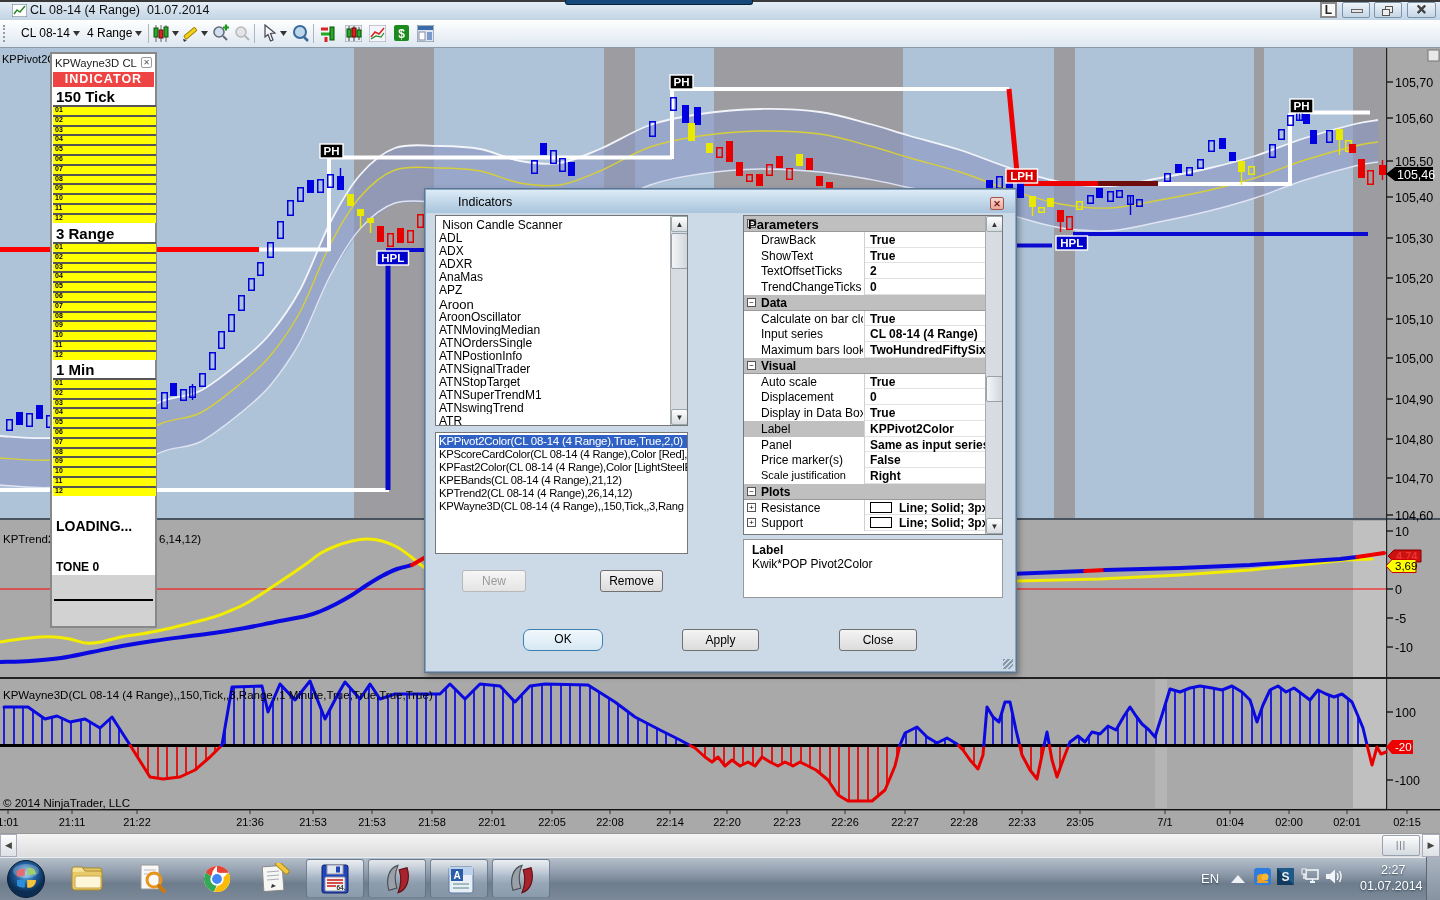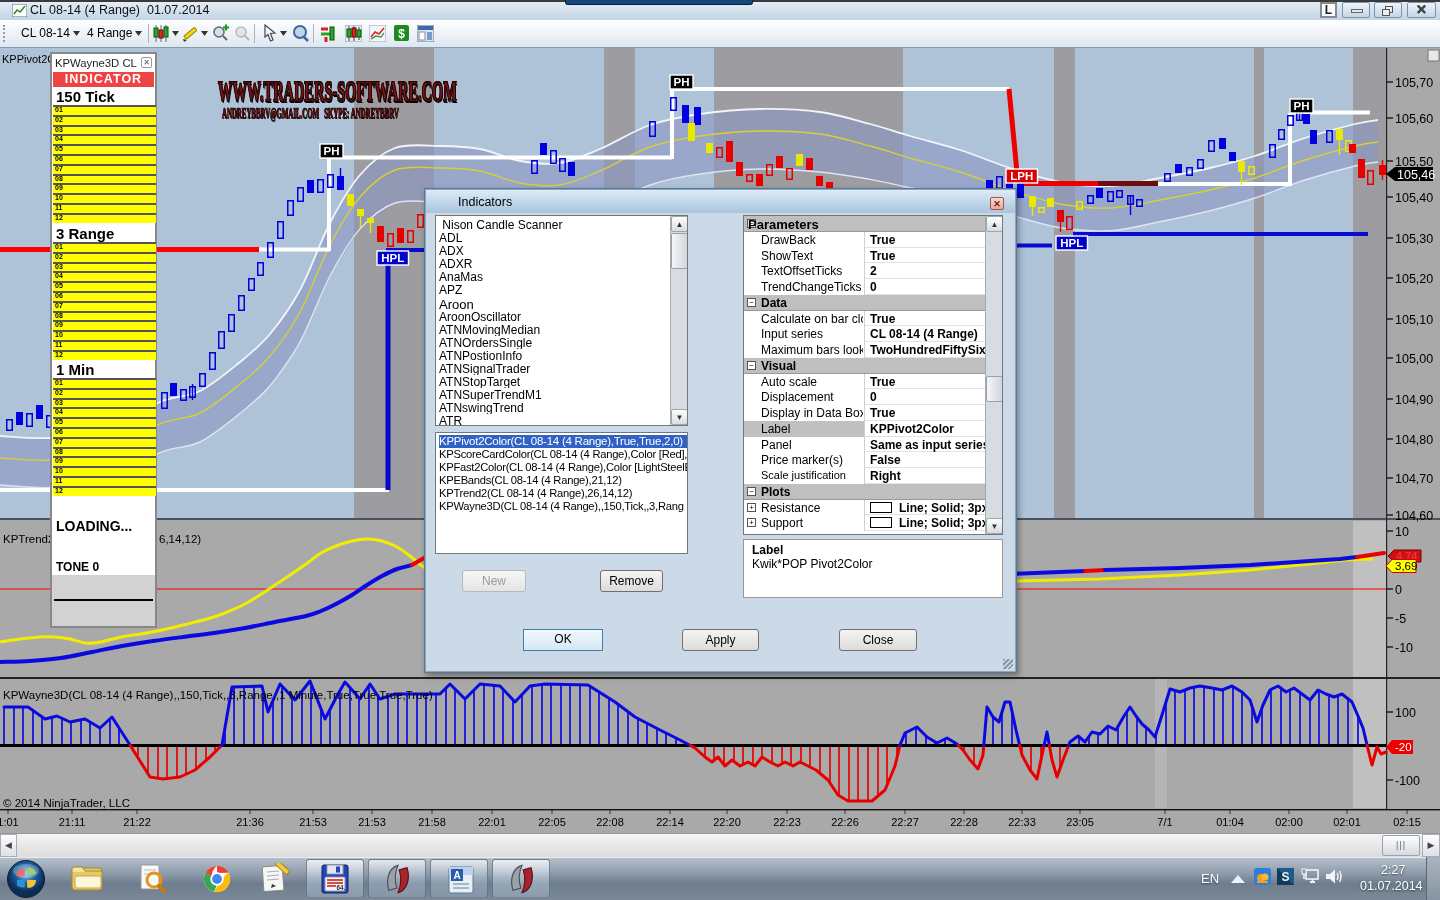--- a/index.html
+++ b/index.html
@@ -414,24 +414,20 @@
       <text x="1289" y="778" font-family="Liberation Sans, sans-serif" font-size="11" fill="#000" text-anchor="middle">02:00</text>
       <line x1="1347" y1="762" x2="1347" y2="766" stroke="#333" stroke-width="1"></line>
       <text x="1347" y="778" font-family="Liberation Sans, sans-serif" font-size="11" fill="#000" text-anchor="middle">02:01</text>
       <line x1="1407" y1="762" x2="1407" y2="766" stroke="#333" stroke-width="1"></line>
       <text x="1407" y="778" font-family="Liberation Sans, sans-serif" font-size="11" fill="#000" text-anchor="middle">02:15</text>
       <rect x="1428" y="2" width="11" height="11" fill="#e8e8e8" stroke="#777"></rect>
     </svg>
 
 <div class="abs" style="left:2px;top:53px;font-size:11px;color:#000;white-space:nowrap">KPPivot2C</div>
 
-<div class="abs" style="left:218px;top:78px;width:700px">
- <div style="font-family:'Liberation Serif',serif;font-weight:bold;font-size:29px;line-height:26px;color:#7a1515;-webkit-text-stroke:0.9px #2a0606;transform:scaleX(0.497);transform-origin:left;white-space:nowrap;text-shadow:1.5px 1.5px 0 #000,-1px -1px 0 #200,1px -1px 0 #200,-1px 1px 0 #000">WWW.TRADERS-SOFTWARE.COM</div>
- <div style="font-family:'Liberation Serif',serif;font-weight:bold;font-size:14px;color:#6a1212;-webkit-text-stroke:0.6px #2a0606;transform:scaleX(0.49);transform-origin:left;white-space:nowrap;margin-top:2px;margin-left:4px;text-shadow:1px 1px 0 #000,-0.5px -0.5px 0 #200">ANDREYBBRV@GMAIL.COM&nbsp;&nbsp; SKYPE: ANDREYBBRV</div>
-</div>
 
 <div class="abs" style="left:0;top:0;width:1440px;height:20px;background:linear-gradient(#e8f0f8,#c2d4e4)">
  <div class="abs" style="left:0;top:0;width:1440px;height:1.5px;background:#3a3a3a"></div>
  <svg class="abs" style="left:12px;top:4px" width="15" height="13" viewBox="0 0 15 13">
   <rect x="0" y="0" width="15" height="13" fill="#fff" stroke="#567"></rect>
   <polyline points="2,10 5,6 8,8 13,2" stroke="#2a8a2a" stroke-width="1.5" fill="none"></polyline>
  </svg>
  <span class="abs" style="left:30px;top:3px;font-size:12.5px;color:#111">CL 08-14 (4 Range)&nbsp; 01.07.2014</span>
  <div class="abs" style="left:565px;top:0;width:188px;height:5px;background:#15497c;border:1px solid #0a2035;border-top:none;border-radius:0 0 3px 3px"></div>
  <div class="abs" style="left:1320px;top:2px;width:17px;height:16px;background:#fafafa;border:2px solid #8a8a8a;color:#222;font-size:12px;font-weight:bold;text-align:center;line-height:12px">L</div>
@@ -809,21 +805,21 @@
    <div class="abs" style="right:0;top:0;width:17px;height:318px;background:#d7dce2;border-left:1px solid #aaa">
  <div class="abs" style="left:0;top:0;width:17px;height:16px;background:linear-gradient(#fdfdfd,#d8dde2);border:1px solid #9aa;border-radius:2px;text-align:center;font-size:8px;line-height:15px;color:#333">▲</div>
  <div class="abs" style="left:0;bottom:0;width:17px;height:16px;background:linear-gradient(#fdfdfd,#d8dde2);border:1px solid #9aa;border-radius:2px;text-align:center;font-size:8px;line-height:15px;color:#333">▼</div>
  <div class="abs" style="left:0;top:160px;width:17px;height:26px;background:linear-gradient(90deg,#f4f6f8,#cfd6dd);border:1px solid #98a2ac;border-radius:2px"></div>
 </div>
  </div>
  <div class="abs" style="left:318px;top:350px;width:260px;height:59px;background:#fff;border:1px solid #999">
   <span class="abs" style="left:8px;top:3px;font-size:12px;font-weight:bold;color:#000">Label</span>
   <span class="abs" style="left:8px;top:17px;font-size:12px;color:#000">Kwik*POP Pivot2Color</span>
  </div>
- <div class="abs" style="left:98px;top:440px;width:80px;height:22px;background:linear-gradient(#f2f8fc,#d6e8f4);border:1.5px solid #3c7fb1;border-radius:0;text-align:center;font-size:12px;line-height:19px;color:#000">OK</div>
+ <div class="abs" style="left:98px;top:440px;width:80px;height:22px;background:linear-gradient(#f2f8fc,#d6e8f4);border:1.5px solid #3c7fb1;border-radius:7px;text-align:center;font-size:12px;line-height:19px;color:#000">OK</div>
  <div class="abs" style="left:257px;top:440px;width:77px;height:22px;background:linear-gradient(#f4f4f4,#dcdcdc);border:1px solid #707070;border-radius:3px;text-align:center;font-size:12px;line-height:20px;color:#000">Apply</div>
  <div class="abs" style="left:414px;top:440px;width:78px;height:22px;background:linear-gradient(#f4f4f4,#dcdcdc);border:1px solid #707070;border-radius:3px;text-align:center;font-size:12px;line-height:20px;color:#000">Close</div>
  <div class="abs" style="right:3px;bottom:3px;width:10px;height:10px;background:repeating-linear-gradient(135deg,#8899aa 0 1.5px,transparent 1.5px 3.5px)"></div>
 </div>
 
 <div class="abs" style="left:0;top:833px;width:1440px;height:24px;background:linear-gradient(#f4f4f4,#dcdcdc);border-top:1px solid #999">
  <div class="abs" style="left:0;top:0;width:17px;height:23px;background:linear-gradient(#fdfdfd,#dde1e5);border:1px solid #aab;text-align:center;font-size:9px;line-height:21px;color:#444">◀</div>
  <div class="abs" style="left:1382px;top:1px;width:38px;height:21px;background:linear-gradient(#fdfdfd,#d4dae0);border:1px solid #98a2ac;border-radius:2px;text-align:center;font-size:9px;line-height:19px;color:#667;letter-spacing:1px">|||</div>
  <div class="abs" style="left:1422px;top:0;width:18px;height:23px;background:linear-gradient(#fdfdfd,#dde1e5);border:1px solid #aab;text-align:center;font-size:9px;line-height:21px;color:#444">▶</div>
 </div>

